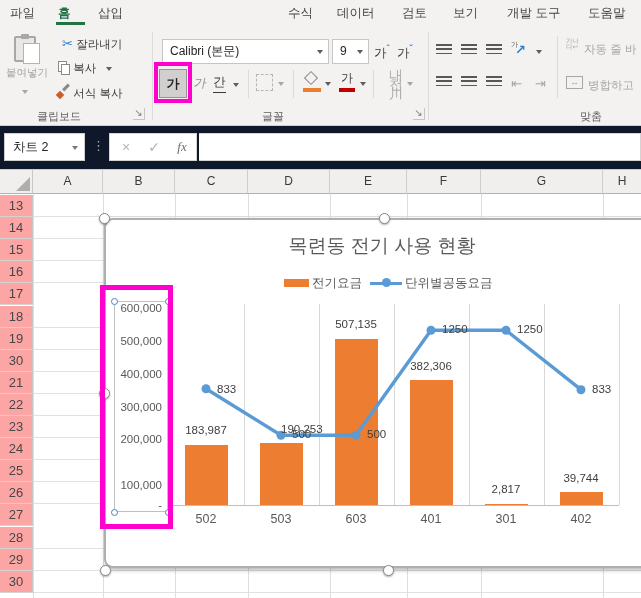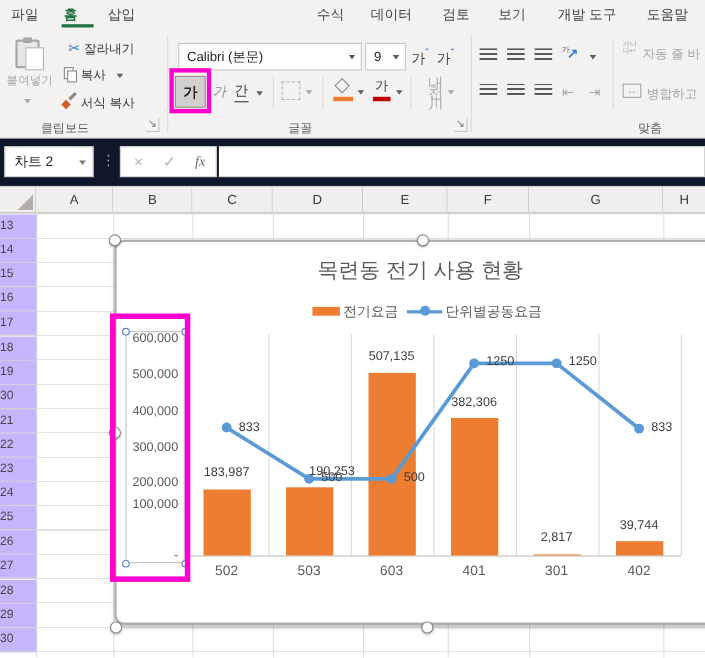--- a/index.html
+++ b/index.html
@@ -64,21 +64,21 @@
   #fxbtns { position:absolute; left:109px; top:7px; width:88px; height:28px; background:#fff; border:1px solid #d6d4d2; }
   #fxbtns .b { position:absolute; top:0; height:26px; line-height:26px; text-align:center; width:28px; color:#b5b3b1; font-size:14px; }
   #fxbtns .fx { font-family:"Liberation Serif",serif; font-style:italic; color:#706d6b; font-size:13px; }
   #formula-input { position:absolute; left:199px; top:7px; width:442px; height:28px; background:#fff; border:1px solid #d6d4d2; border-left:none; }
 
   
   #sheet { position:absolute; left:0; top:170px; width:641px; height:428px; background:#fff; }
   #corner { position:absolute; left:0; top:0; width:33px; height:24px; background:#f0efee; border-right:1px solid #c9c7c5; border-bottom:1px solid #b5b3b1; }
   #corner .tri { position:absolute; right:2px; bottom:2px; width:0; height:0; border-left:14px solid transparent; border-bottom:14px solid #b0adab; }
   .colhead { position:absolute; top:0; height:24px; background:#f0efee; border-right:1px solid #cfcdcb; border-bottom:1px solid #b5b3b1; text-align:center; line-height:23px; font-size:12px; color:#3b3a39; }
-  .rowhead { position:absolute; left:0; width:33px; height:22.1px; background:#c4b5fd; border-right:1px solid #c9c7c5; border-bottom:1px solid #d5d3d1; line-height:21px; font-size:11px; color:#474747; }
+  .rowhead { position:absolute; left:0; width:33px; height:22.1px; background:#fca5a5; border-right:1px solid #c9c7c5; border-bottom:1px solid #d5d3d1; text-align:center; line-height:21px; font-size:13px; color:#474747; }
   .gridv { position:absolute; top:24px; width:1px; height:404px; background:#dcdee0; }
   #gridcells { position:absolute; left:33px; top:25px; right:0; bottom:0; background:repeating-linear-gradient(to bottom,transparent 0,transparent 21.1px,#e0e1e3 21.1px,#e0e1e3 22.1px); }
 
   
   #chart { position:absolute; left:104px; top:48px; width:552px; height:350px; background:#fff; border:2px solid #b1afad; border-radius:9px; box-shadow:1px 2px 4px rgba(0,0,0,0.3); z-index:5; }
   #chart-title { position:absolute; left:0; top:13px; width:552px; text-align:center; font-size:19px; color:#595959; }
   .leg-swatch { position:absolute; left:178px; top:59px; width:25px; height:7.5px; background:#ED7D31; }
   .leg-label { position:absolute; top:55px; font-size:12.5px; color:#595959; }
   .leg-line { position:absolute; left:264px; top:62px; width:32px; height:3px; background:#5B9BD5; }
   .leg-dot { position:absolute; left:276px; top:58px; width:9px; height:9px; border-radius:50%; background:#5B9BD5; }
@@ -262,21 +262,21 @@
     <div class="cgrid" style="left:362.5px;"></div>
     <div class="cgrid" style="left:437.5px;"></div>
     <div class="cgrid" style="left:512.5px;"></div>
     <div id="xaxis-line"></div>
 
     <div class="ytick" style="top:82px;">600,000</div>
     <div class="ytick" style="top:115px;">500,000</div>
     <div class="ytick" style="top:148px;">400,000</div>
     <div class="ytick" style="top:180.5px;">300,000</div>
     <div class="ytick" style="top:213px;">200,000</div>
-    <div class="ytick" style="top:233px;">100,000</div>
+    <div class="ytick" style="top:259px;">100,000</div>
     <div class="ytick" style="top:278.5px;">-</div>
 
     <div class="bar" style="left:78.5px;top:224.9px;height:60.1px;"></div>
     <div class="bar" style="left:153.5px;top:222.8px;height:62.2px;"></div>
     <div class="bar" style="left:228.5px;top:119.3px;height:165.7px;"></div>
     <div class="bar" style="left:303.5px;top:160.1px;height:124.9px;"></div>
     <div class="bar" style="left:378.5px;top:283.5px;height:1.5px;"></div>
     <div class="bar" style="left:453.5px;top:272px;height:13px;"></div>
 
     <svg width="552" height="350" style="position:absolute;left:0;top:0;">

